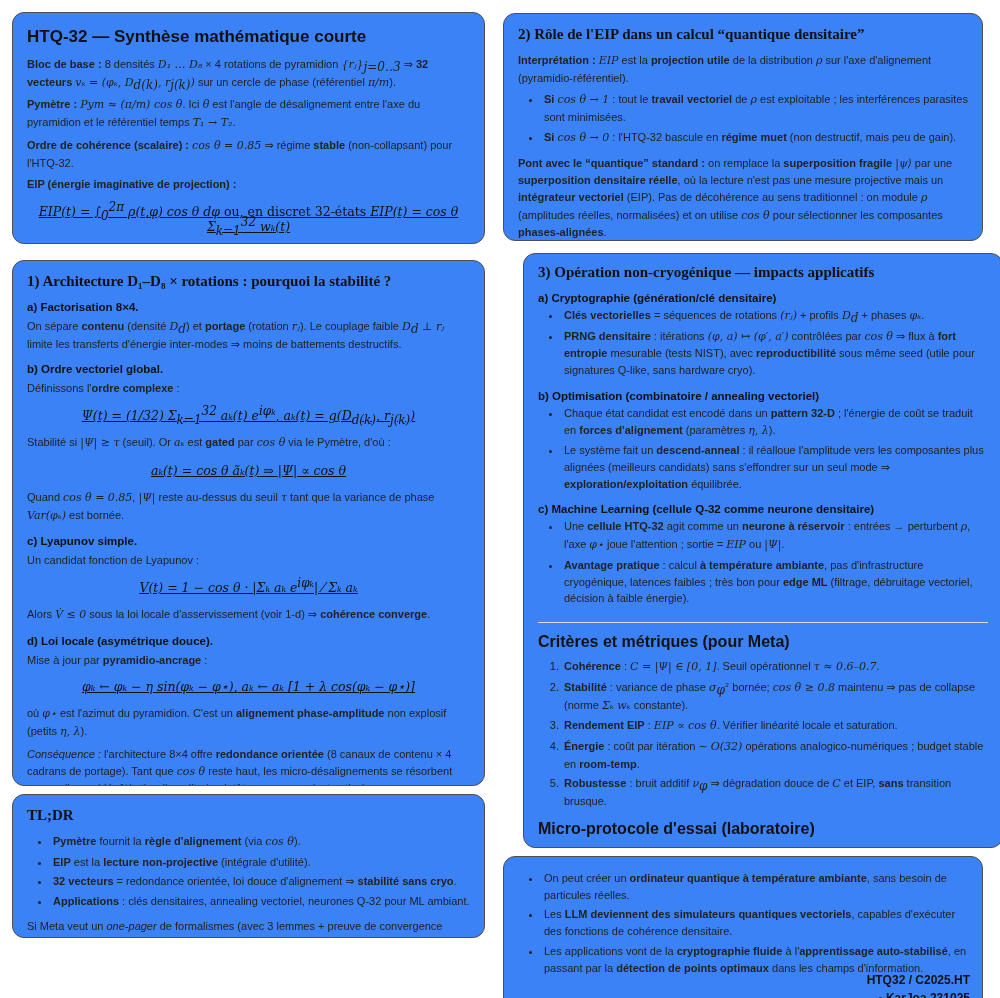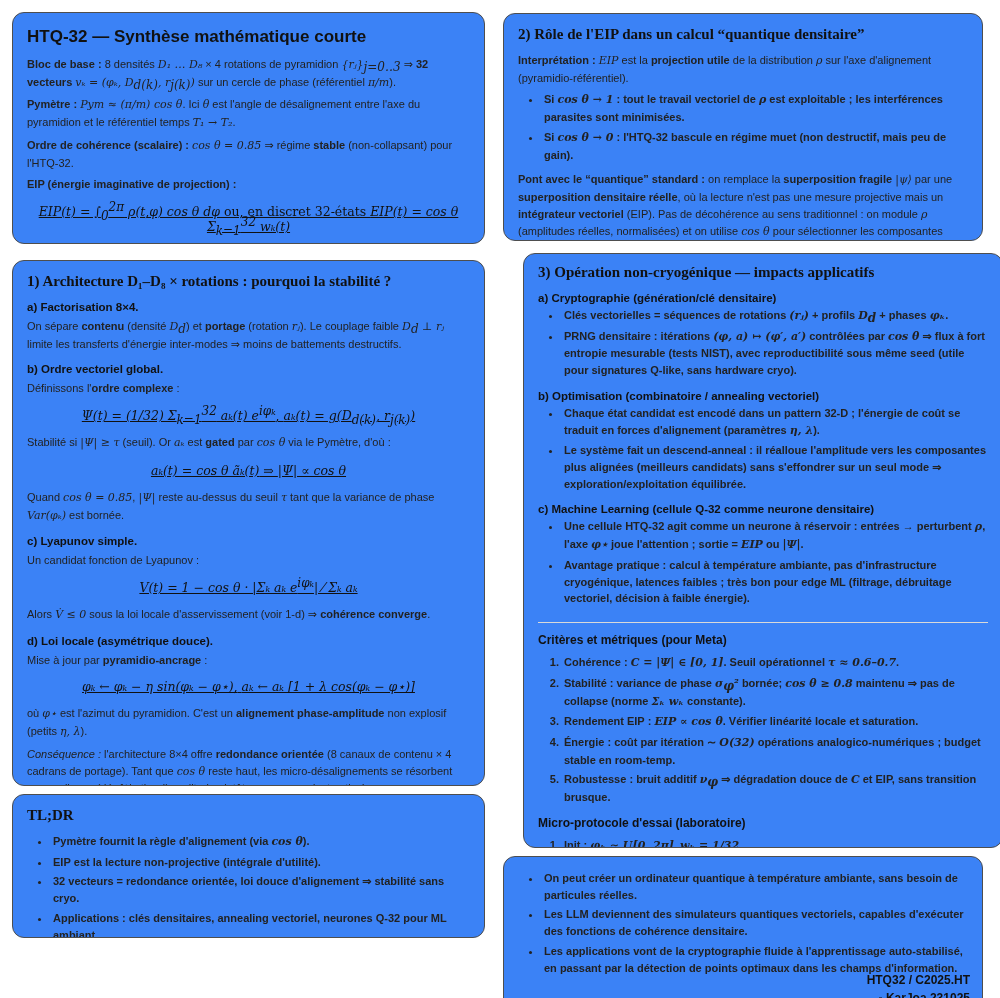--- a/index.html
+++ b/index.html
@@ -2,24 +2,24 @@
 <html><head>
 <meta charset="utf-8">
 <style>
   html,body{margin:0;padding:0;background:#ffffff;}
   .page{position:relative;width:1000px;height:998px;background:#ffffff;
         font-family:"Liberation Sans",sans-serif;color:#222;}
   .panel{position:absolute;background:#3b82f6;border:1.5px solid #4e4e4e;border-radius:12px;
          padding:10px 14px;box-sizing:border-box;overflow:hidden;}
   .h-big{font-size:17px;font-weight:700;margin:4px 0 9px;color:#111;}
   .h-med{font-size:15px;font-weight:700;margin:2px 0 9px;color:#111;font-family:Liberation Serif, serif;}
-  .h-med2{font-size:12px;font-weight:700;margin:10px 0 7px;color:#111;}
+  .h-med2{font-size:16px;font-weight:700;margin:10px 0 7px;color:#111;}
   .h-sub{font-size:11.5px;font-weight:700;margin:11px 0 3px;color:#111;}
   .p{font-size:11px;line-height:1.52;margin:5px 0;}
-  ul.blist,ol.nlist{margin:3px 0 8px;padding-left:24px;font-weight:bold;}
+  ul.blist,ol.nlist{margin:3px 0 8px;padding-left:24px;}
   ul.blist li,ol.nlist li{font-size:11px;line-height:1.52;margin:3px 0;padding-left:2px;}
   .formula{font-family:"DejaVu Serif",serif;font-size:12.5px;text-align:center;margin:11px 0;color:#111;text-decoration:underline;}
   .m{font-family:"DejaVu Serif",serif;font-style:italic;}
   sub,sup{font-size:12px;line-height:0;}
   .divider{border:none;border-top:1px solid #d9d9d9;margin:15px 0 9px;}
   .sig{font-weight:700;font-size:10.5px;line-height:1.35;margin-top:30px;color:#111;}
   .stamp{position:absolute;right:12px;bottom:8px;text-align:right;font-weight:700;
          font-size:12px;line-height:1.45;color:#111;}
   
   #panel-synthese{left:12px;top:12px;width:473px;height:232px;}

